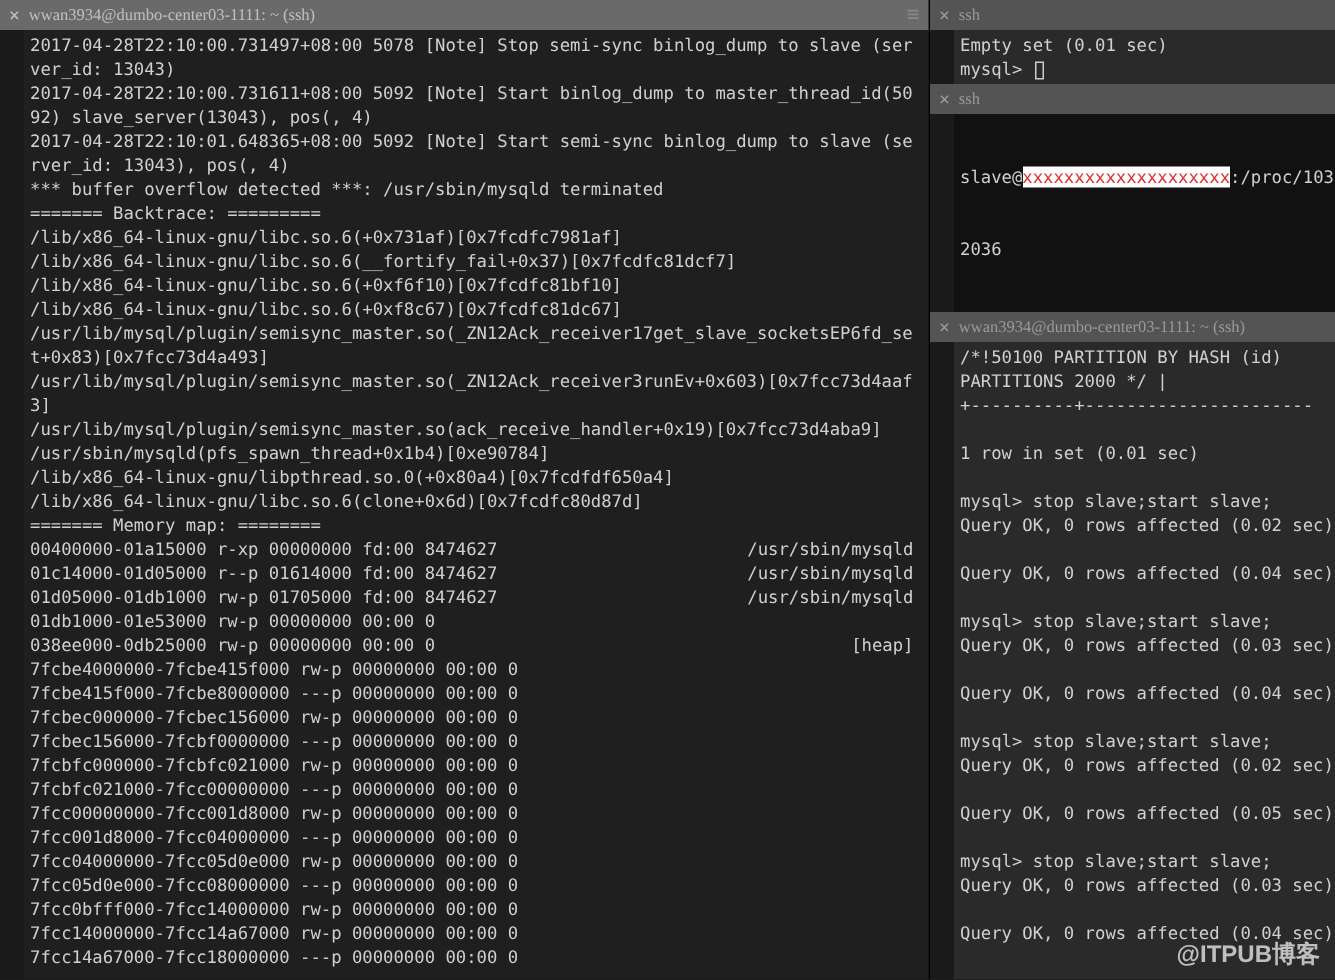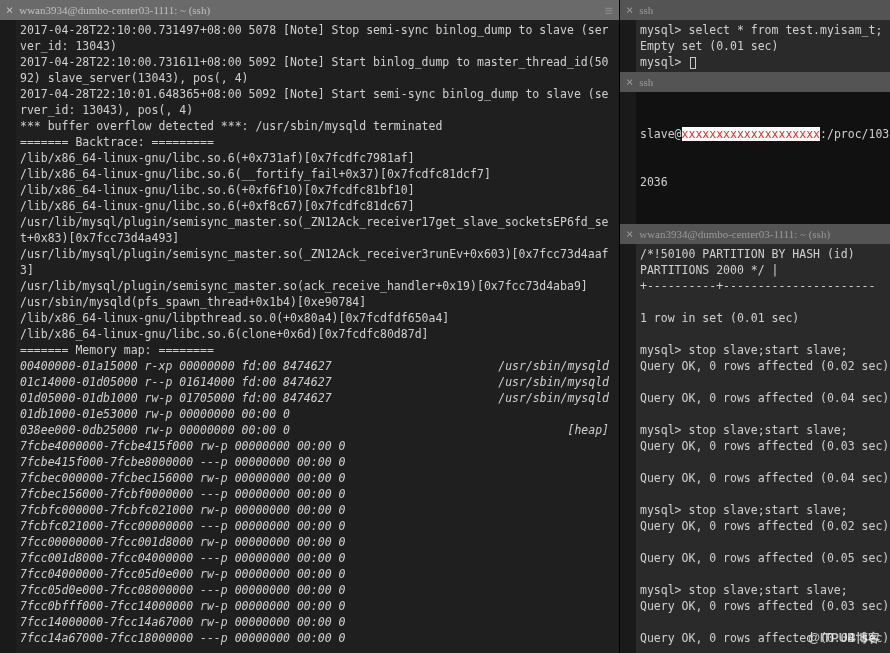--- a/index.html
+++ b/index.html
@@ -32,36 +32,36 @@
   background: #2a2a2a;
   padding: 2px 4px;
   overflow: hidden;
   white-space: pre;
   line-height: 16px;
   flex-shrink: 0;
   margin-left: 16px;
 }
 .term.dark { background: #1f1f1f; }
 .term-line { white-space: pre; }
-.row { display: flex; font-style: italic; }
+.row { display: flex; }
 .row .l { flex: 1; }
 .row .r { text-align: right; min-width: 110px; padding-right: 6px; }
 .cursor {
   display: inline-block;
   width: 6px; height: 12px;
   border: 1px solid #ccc;
   vertical-align: middle;
   margin-left: 2px;
 }
 .redact { background: #ffffff; color: #e03030; }
 .watermark {
   position: absolute;
   right: 10px; bottom: 6px;
   color: #fff; font-weight: bold;
-  font-family: sans-serif; font-size: 12px;
+  font-family: sans-serif; font-size: 16px;
   opacity: 0.7;
 }
 .right-block { display: flex; flex-direction: column; }
 .right-block .term { flex: 1; }
 </style>
 </head>
 <body>
 
 <div class="left-pane">
   <div class="tab-bar active">
@@ -72,21 +72,21 @@
   <div class="term dark" id="left-term" style="flex:1;"><div class="term-line" style="white-space: pre-wrap; word-break: break-all;">2017-04-28T22:10:00.731497+08:00 5078 [Note] Stop semi-sync binlog_dump to slave (server_id: 13043)</div><div class="term-line" style="white-space: pre-wrap; word-break: break-all;">2017-04-28T22:10:00.731611+08:00 5092 [Note] Start binlog_dump to master_thread_id(5092) slave_server(13043), pos(, 4)</div><div class="term-line" style="white-space: pre-wrap; word-break: break-all;">2017-04-28T22:10:01.648365+08:00 5092 [Note] Start semi-sync binlog_dump to slave (server_id: 13043), pos(, 4)</div><div class="term-line" style="white-space: pre-wrap; word-break: break-all;">*** buffer overflow detected ***: /usr/sbin/mysqld terminated</div><div class="term-line" style="white-space: pre-wrap; word-break: break-all;">======= Backtrace: =========</div><div class="term-line" style="white-space: pre-wrap; word-break: break-all;">/lib/x86_64-linux-gnu/libc.so.6(+0x731af)[0x7fcdfc7981af]</div><div class="term-line" style="white-space: pre-wrap; word-break: break-all;">/lib/x86_64-linux-gnu/libc.so.6(__fortify_fail+0x37)[0x7fcdfc81dcf7]</div><div class="term-line" style="white-space: pre-wrap; word-break: break-all;">/lib/x86_64-linux-gnu/libc.so.6(+0xf6f10)[0x7fcdfc81bf10]</div><div class="term-line" style="white-space: pre-wrap; word-break: break-all;">/lib/x86_64-linux-gnu/libc.so.6(+0xf8c67)[0x7fcdfc81dc67]</div><div class="term-line" style="white-space: pre-wrap; word-break: break-all;">/usr/lib/mysql/plugin/semisync_master.so(_ZN12Ack_receiver17get_slave_socketsEP6fd_set+0x83)[0x7fcc73d4a493]</div><div class="term-line" style="white-space: pre-wrap; word-break: break-all;">/usr/lib/mysql/plugin/semisync_master.so(_ZN12Ack_receiver3runEv+0x603)[0x7fcc73d4aaf3]</div><div class="term-line" style="white-space: pre-wrap; word-break: break-all;">/usr/lib/mysql/plugin/semisync_master.so(ack_receive_handler+0x19)[0x7fcc73d4aba9]</div><div class="term-line" style="white-space: pre-wrap; word-break: break-all;">/usr/sbin/mysqld(pfs_spawn_thread+0x1b4)[0xe90784]</div><div class="term-line" style="white-space: pre-wrap; word-break: break-all;">/lib/x86_64-linux-gnu/libpthread.so.0(+0x80a4)[0x7fcdfdf650a4]</div><div class="term-line" style="white-space: pre-wrap; word-break: break-all;">/lib/x86_64-linux-gnu/libc.so.6(clone+0x6d)[0x7fcdfc80d87d]</div><div class="term-line" style="white-space: pre-wrap; word-break: break-all;">======= Memory map: ========</div><div class="row"><span class="l">00400000-01a15000 r-xp 00000000 fd:00 8474627</span><span class="r">/usr/sbin/mysqld</span></div><div class="row"><span class="l">01c14000-01d05000 r--p 01614000 fd:00 8474627</span><span class="r">/usr/sbin/mysqld</span></div><div class="row"><span class="l">01d05000-01db1000 rw-p 01705000 fd:00 8474627</span><span class="r">/usr/sbin/mysqld</span></div><div class="row"><span class="l">01db1000-01e53000 rw-p 00000000 00:00 0</span><span class="r"></span></div><div class="row"><span class="l">038ee000-0db25000 rw-p 00000000 00:00 0</span><span class="r">[heap]</span></div><div class="row"><span class="l">7fcbe4000000-7fcbe415f000 rw-p 00000000 00:00 0</span><span class="r"></span></div><div class="row"><span class="l">7fcbe415f000-7fcbe8000000 ---p 00000000 00:00 0</span><span class="r"></span></div><div class="row"><span class="l">7fcbec000000-7fcbec156000 rw-p 00000000 00:00 0</span><span class="r"></span></div><div class="row"><span class="l">7fcbec156000-7fcbf0000000 ---p 00000000 00:00 0</span><span class="r"></span></div><div class="row"><span class="l">7fcbfc000000-7fcbfc021000 rw-p 00000000 00:00 0</span><span class="r"></span></div><div class="row"><span class="l">7fcbfc021000-7fcc00000000 ---p 00000000 00:00 0</span><span class="r"></span></div><div class="row"><span class="l">7fcc00000000-7fcc001d8000 rw-p 00000000 00:00 0</span><span class="r"></span></div><div class="row"><span class="l">7fcc001d8000-7fcc04000000 ---p 00000000 00:00 0</span><span class="r"></span></div><div class="row"><span class="l">7fcc04000000-7fcc05d0e000 rw-p 00000000 00:00 0</span><span class="r"></span></div><div class="row"><span class="l">7fcc05d0e000-7fcc08000000 ---p 00000000 00:00 0</span><span class="r"></span></div><div class="row"><span class="l">7fcc0bfff000-7fcc14000000 rw-p 00000000 00:00 0</span><span class="r"></span></div><div class="row"><span class="l">7fcc14000000-7fcc14a67000 rw-p 00000000 00:00 0</span><span class="r"></span></div><div class="row"><span class="l">7fcc14a67000-7fcc18000000 ---p 00000000 00:00 0</span><span class="r"></span></div></div>
 </div>
 
 <div class="right-pane">
 
   <div class="right-block">
     <div class="tab-bar">
       <span class="tab-close">×</span>
       <span class="tab-title">ssh</span>
     </div>
-    <div class="term" id="r1-term" style="height:72px;"><div class="term-line">mysql&gt; select * from test.myisam_t;</div><div class="term-line">Empty set (0.01 sec)</div><div class="term-line"></div><div class="term-line">mysql&gt; <span class="cursor"></span></div></div>
+    <div class="term" id="r1-term" style="height:72px;"><div class="term-line">Empty set (0.01 sec)</div><div class="term-line"></div><div class="term-line">mysql&gt; <span class="cursor"></span></div></div>
   </div>
 
   <div class="right-block">
     <div class="tab-bar">
       <span class="tab-close">×</span>
       <span class="tab-title">ssh</span>
     </div>
     <div class="term" style="height:40px; background:#111;">
       <div class="term-line"><span>slave@</span><span class="redact">xxxxxxxxxxxxxxxxxxxx</span><span>:/proc/10367/fd</span></div>
       <div class="term-line">2036</div>

